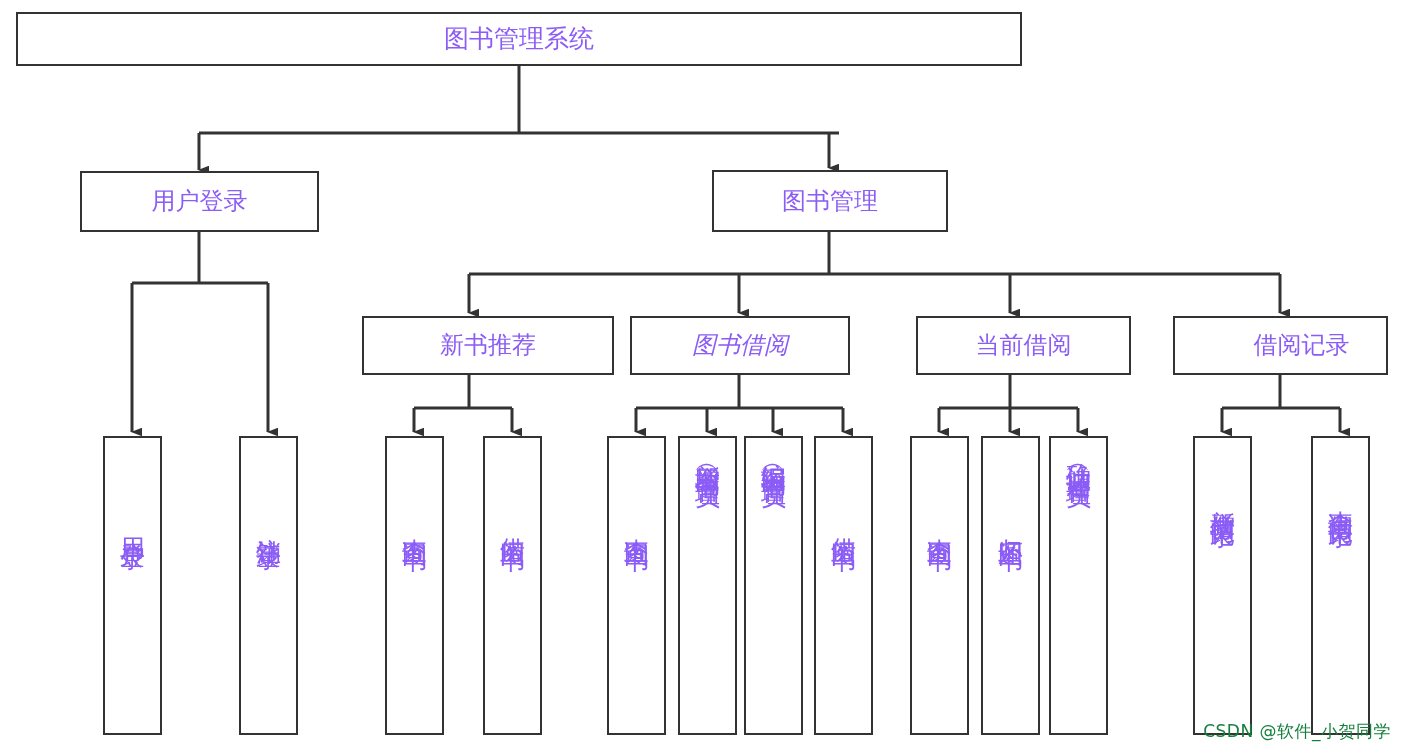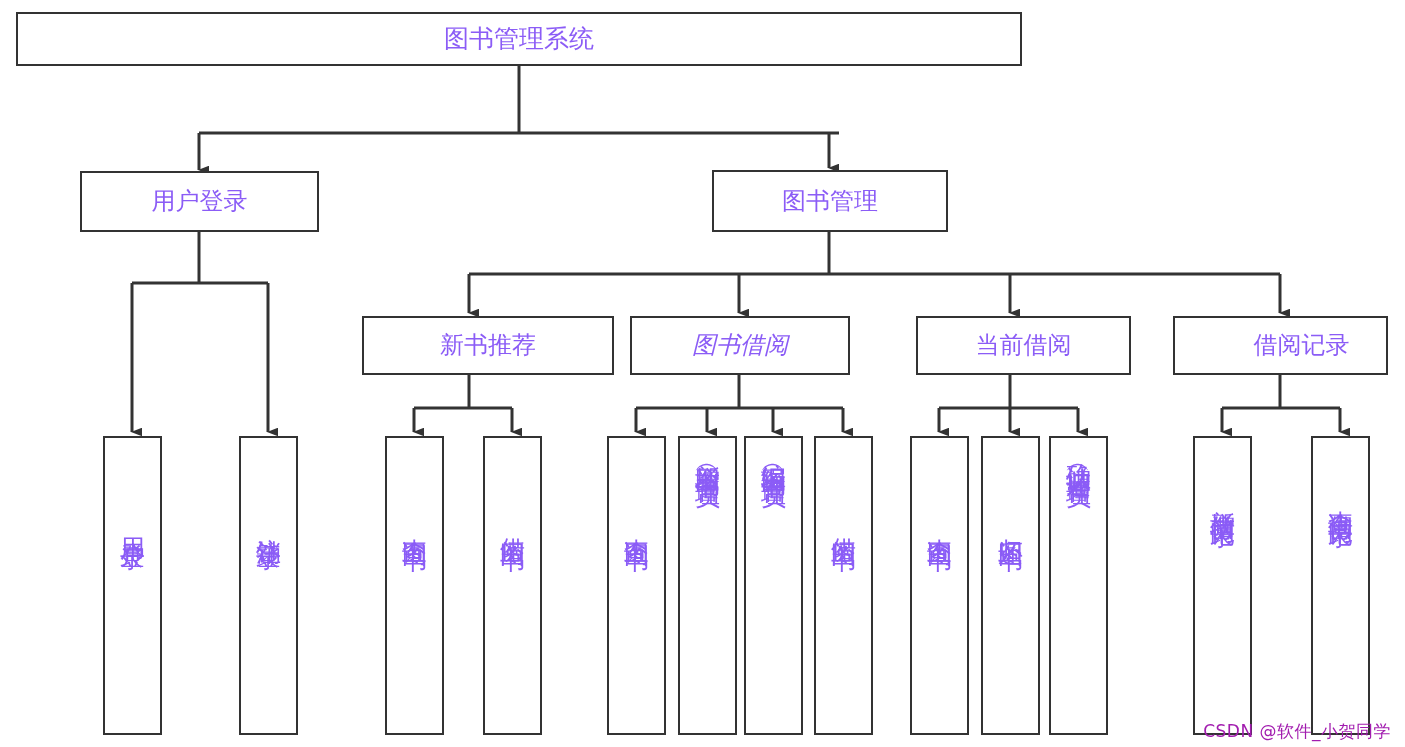--- a/index.html
+++ b/index.html
@@ -60,21 +60,21 @@
     margin-top:74px;
   }
   .node.v.mid2 .lbl{
     margin-top:46px;
   }
   .watermark{
     position:absolute;
     right:14px;
     bottom:4px;
     font-size:17px;
-    color:#a21caf;
+    color:#15803d;
     letter-spacing:0.5px;
     z-index:3;
     white-space:nowrap;
   }
 </style>
 </head>
 <body>
 
 <div id="stage">
 

